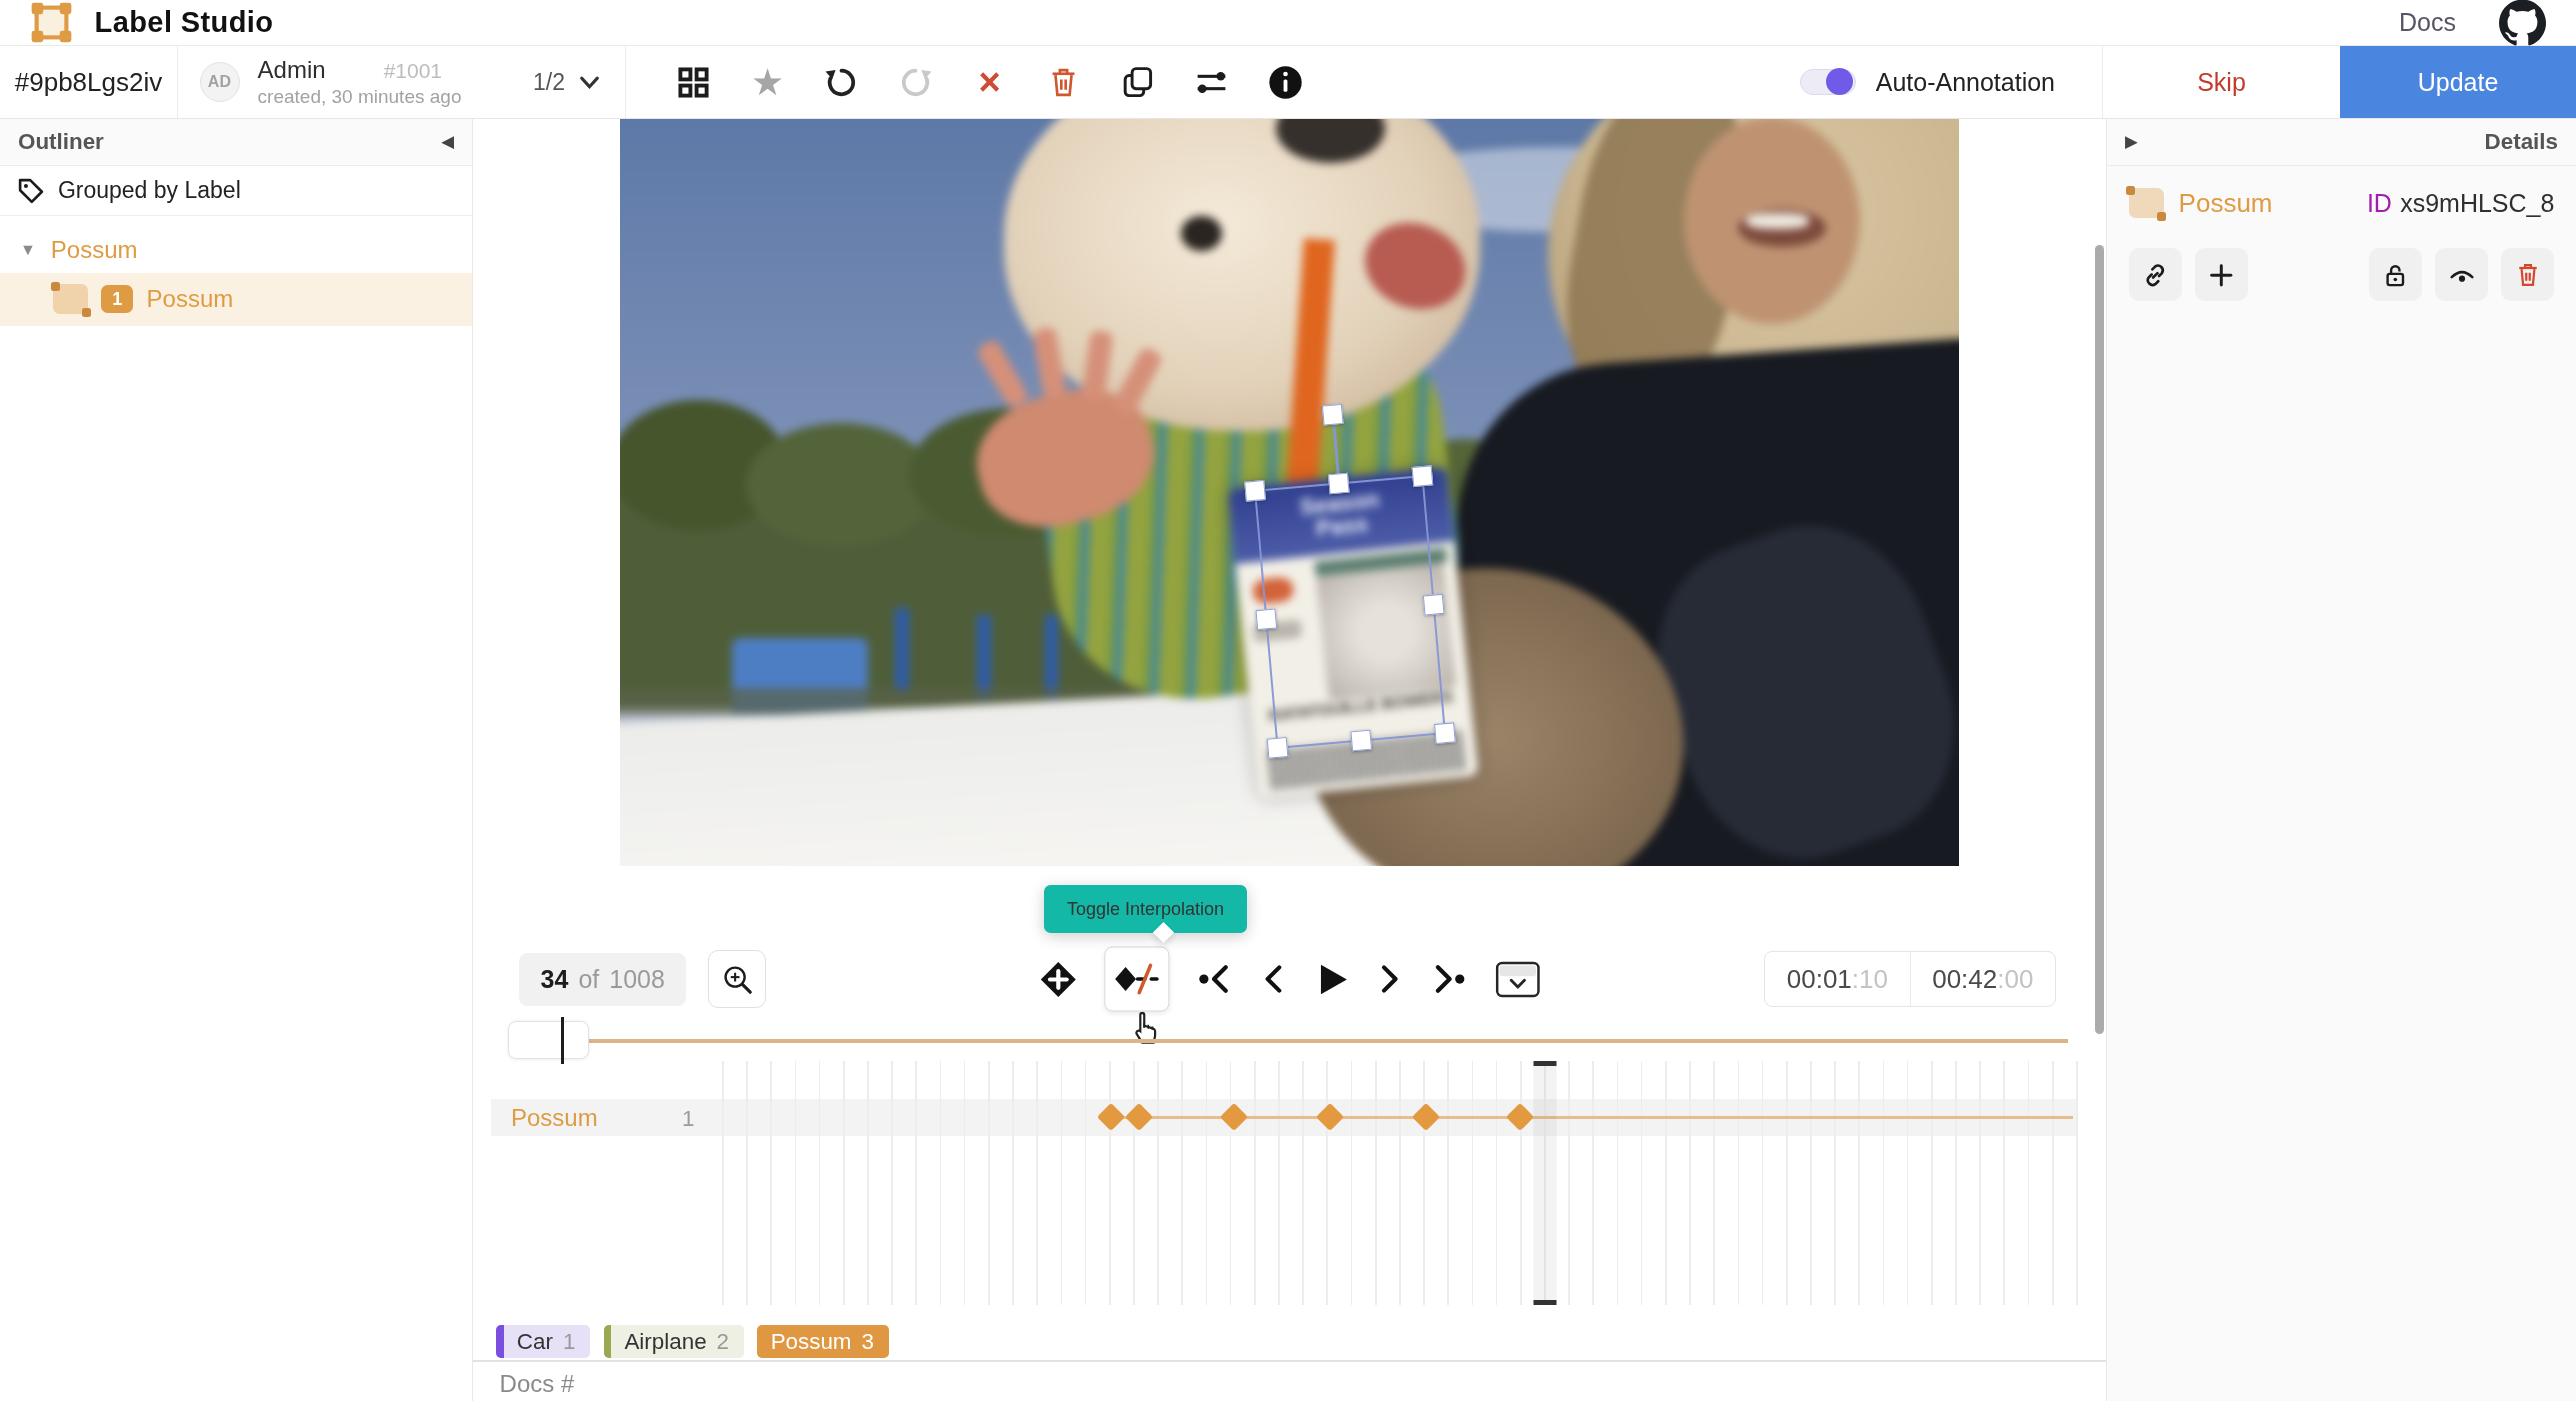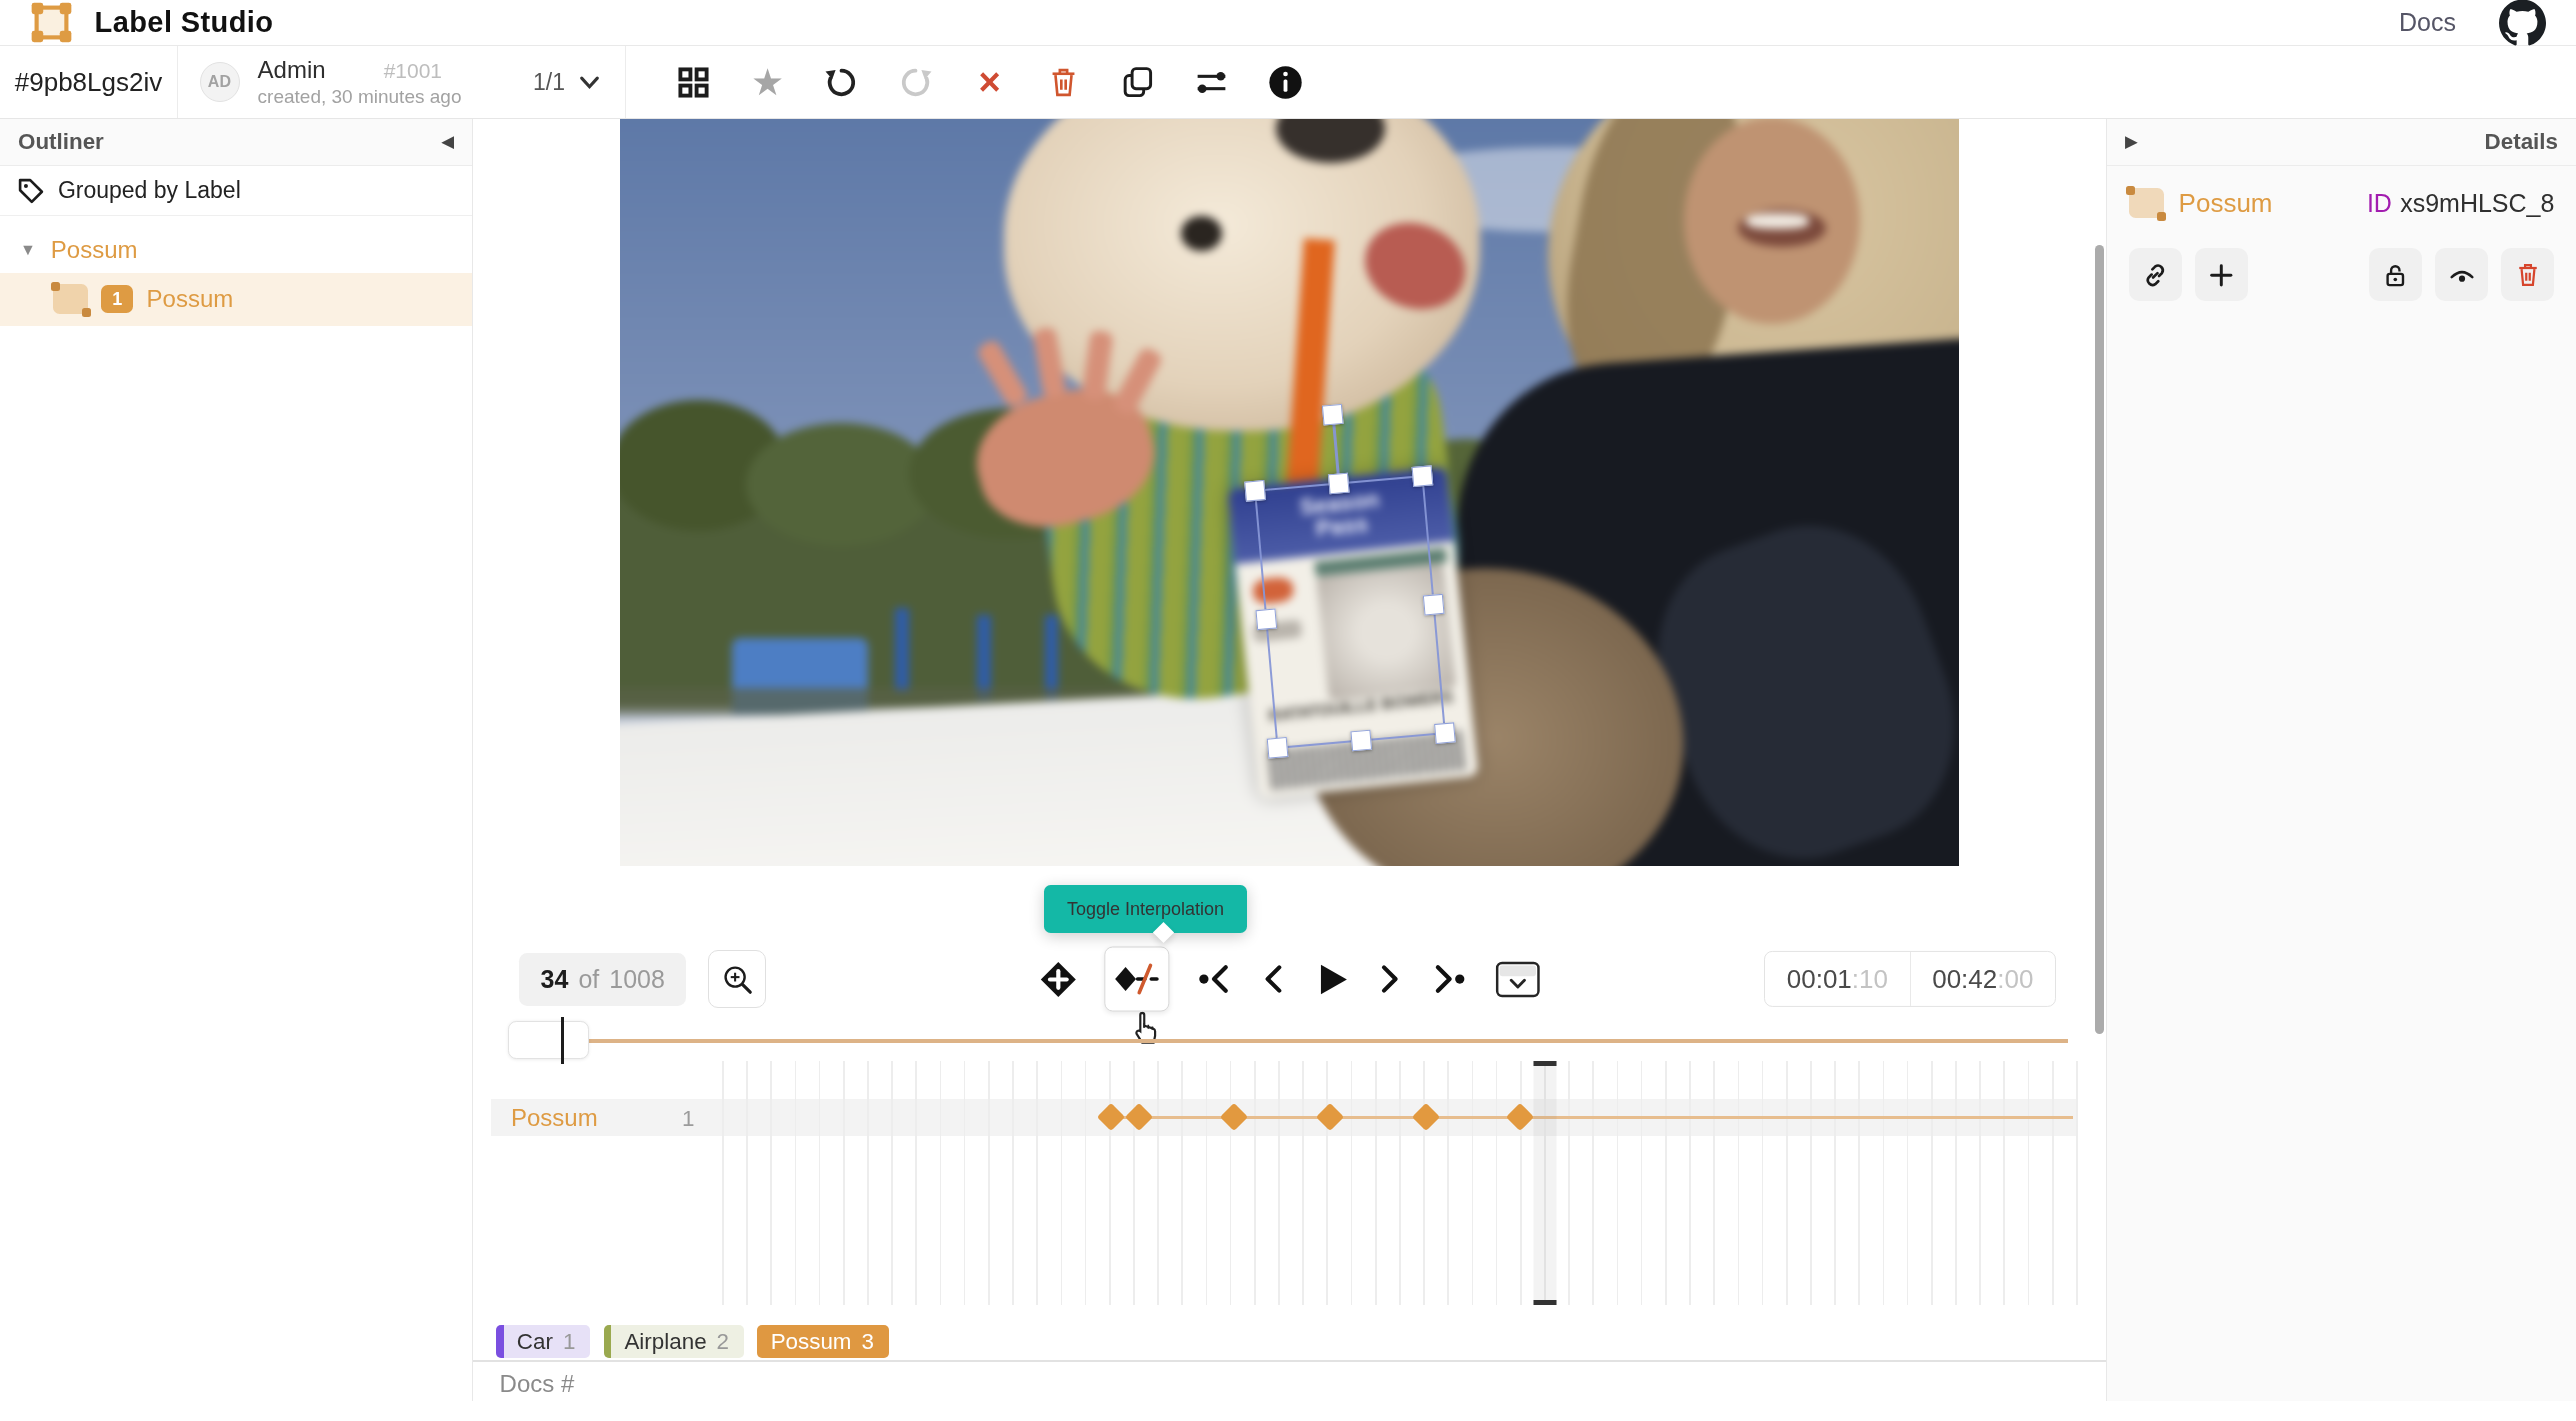--- a/index.html
+++ b/index.html
@@ -215,21 +215,21 @@
       <div class="avatar">AD</div>
       <div class="user-meta">
         <div class="user-row1">
           <span class="author">Admin</span>
           <span class="annotation-id">#1001</span>
         </div>
         <div class="created">created, 30 minutes ago</div>
       </div>
     </div>
     <div class="pagination">
-      <span class="page-count">1/1</span>
+      <span class="page-count">1/2</span>
       <span>
         <svg viewBox="0 0 32 24" width="25" height="20">
             <polyline points="6,7 16,18 26,7" fill="none" stroke="#333" stroke-width="4" stroke-linecap="round"></polyline>
           </svg>
       </span>
     </div>
     <div class="tb-icons">
       <div class="tb-icon-btn">
         <span>
             <svg viewBox="0 0 48 48" width="37" height="37" fill="none" stroke="#1c1c1c" stroke-width="5">
@@ -294,20 +294,30 @@
       </div>
       <div class="tb-icon-btn">
         <span>
             <svg viewBox="0 0 48 48" width="37" height="37">
               <circle cx="24" cy="24" r="21" fill="#111"></circle>
               <rect x="21.5" y="20" width="5" height="16" rx="2" fill="#fff"></rect>
               <circle cx="24" cy="13" r="3" fill="#fff"></circle>
             </svg>
           </span>
       </div>
+    </div>
+    <div class="tb-right">
+      <div class="auto-annotation">
+        <div class="switch">
+            <div class="knob"></div>
+          </div>
+        <span class="aa-label">Auto-Annotation</span>
+      </div>
+      <div class="skip-button">Skip</div>
+      <div class="update-button">Update</div>
     </div>
   </div>
 
   <div class="workspace">
 
     <aside class="outliner">
       <div class="panel-header">
         <span class="panel-title">Outliner</span>
         <span class="collapse-glyph">◀</span>
       </div>

